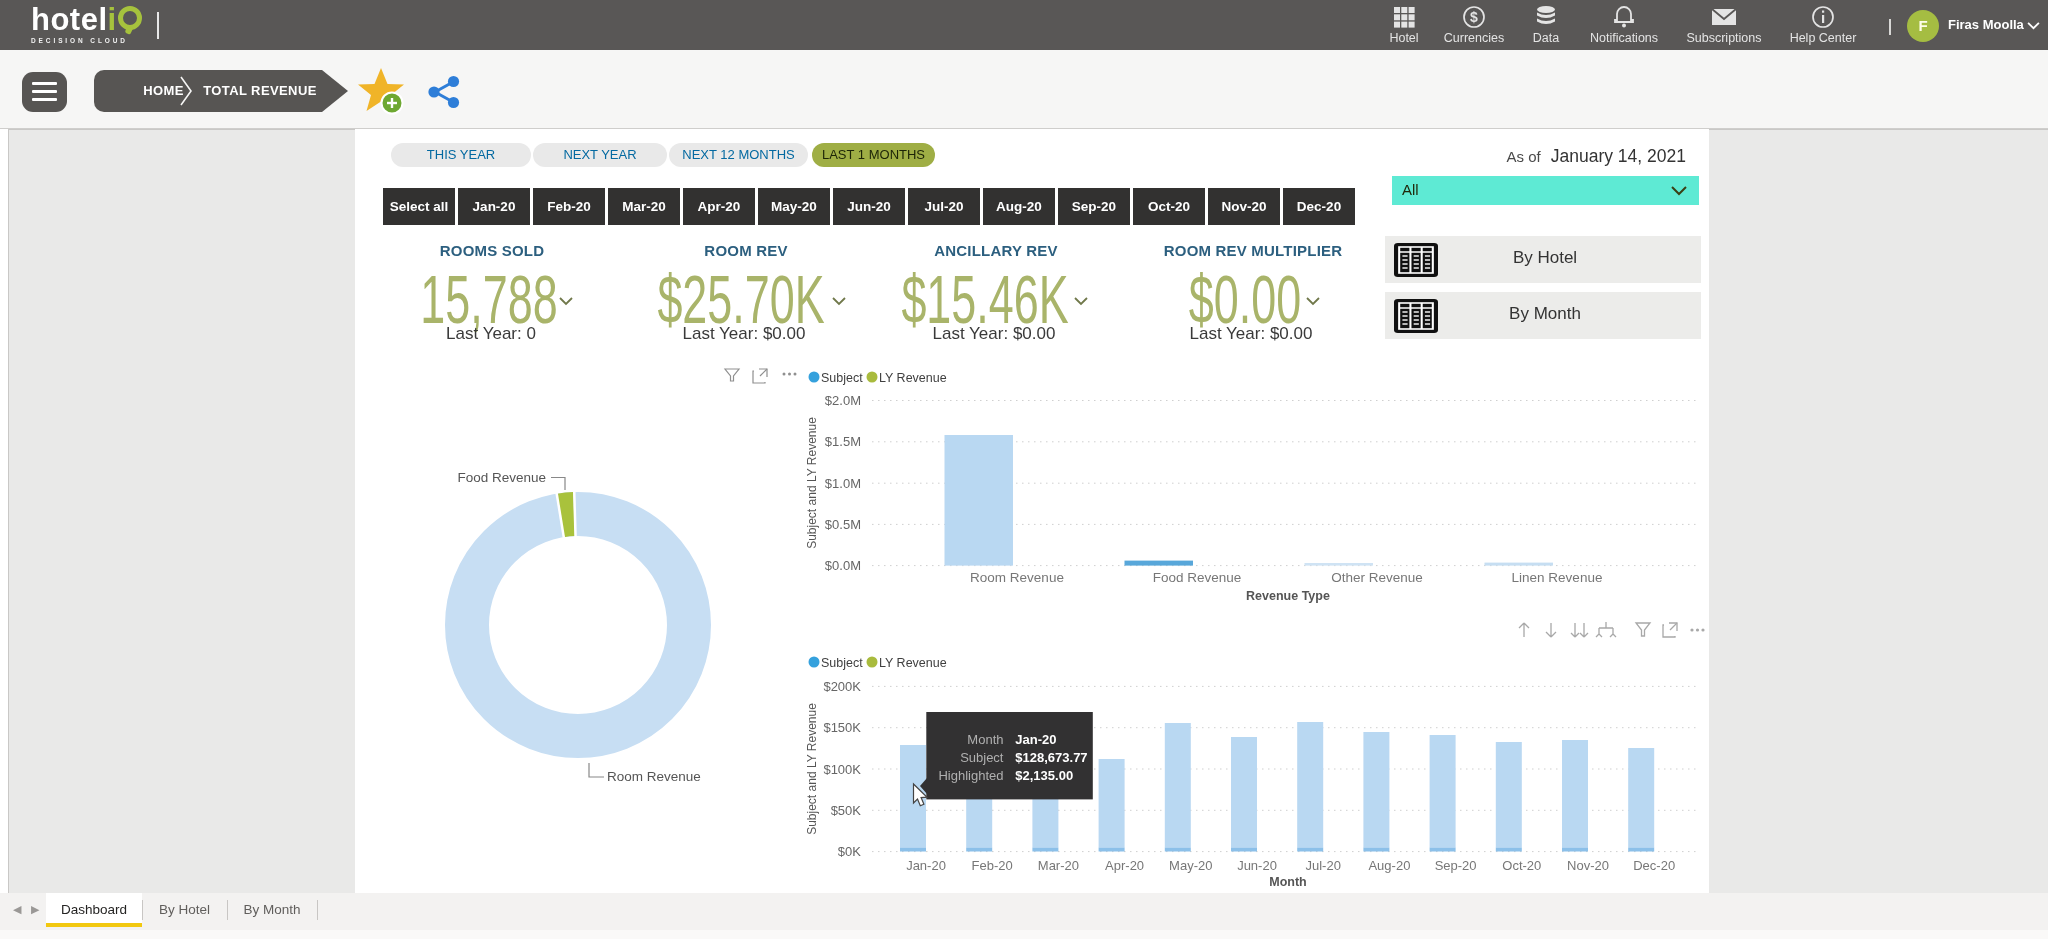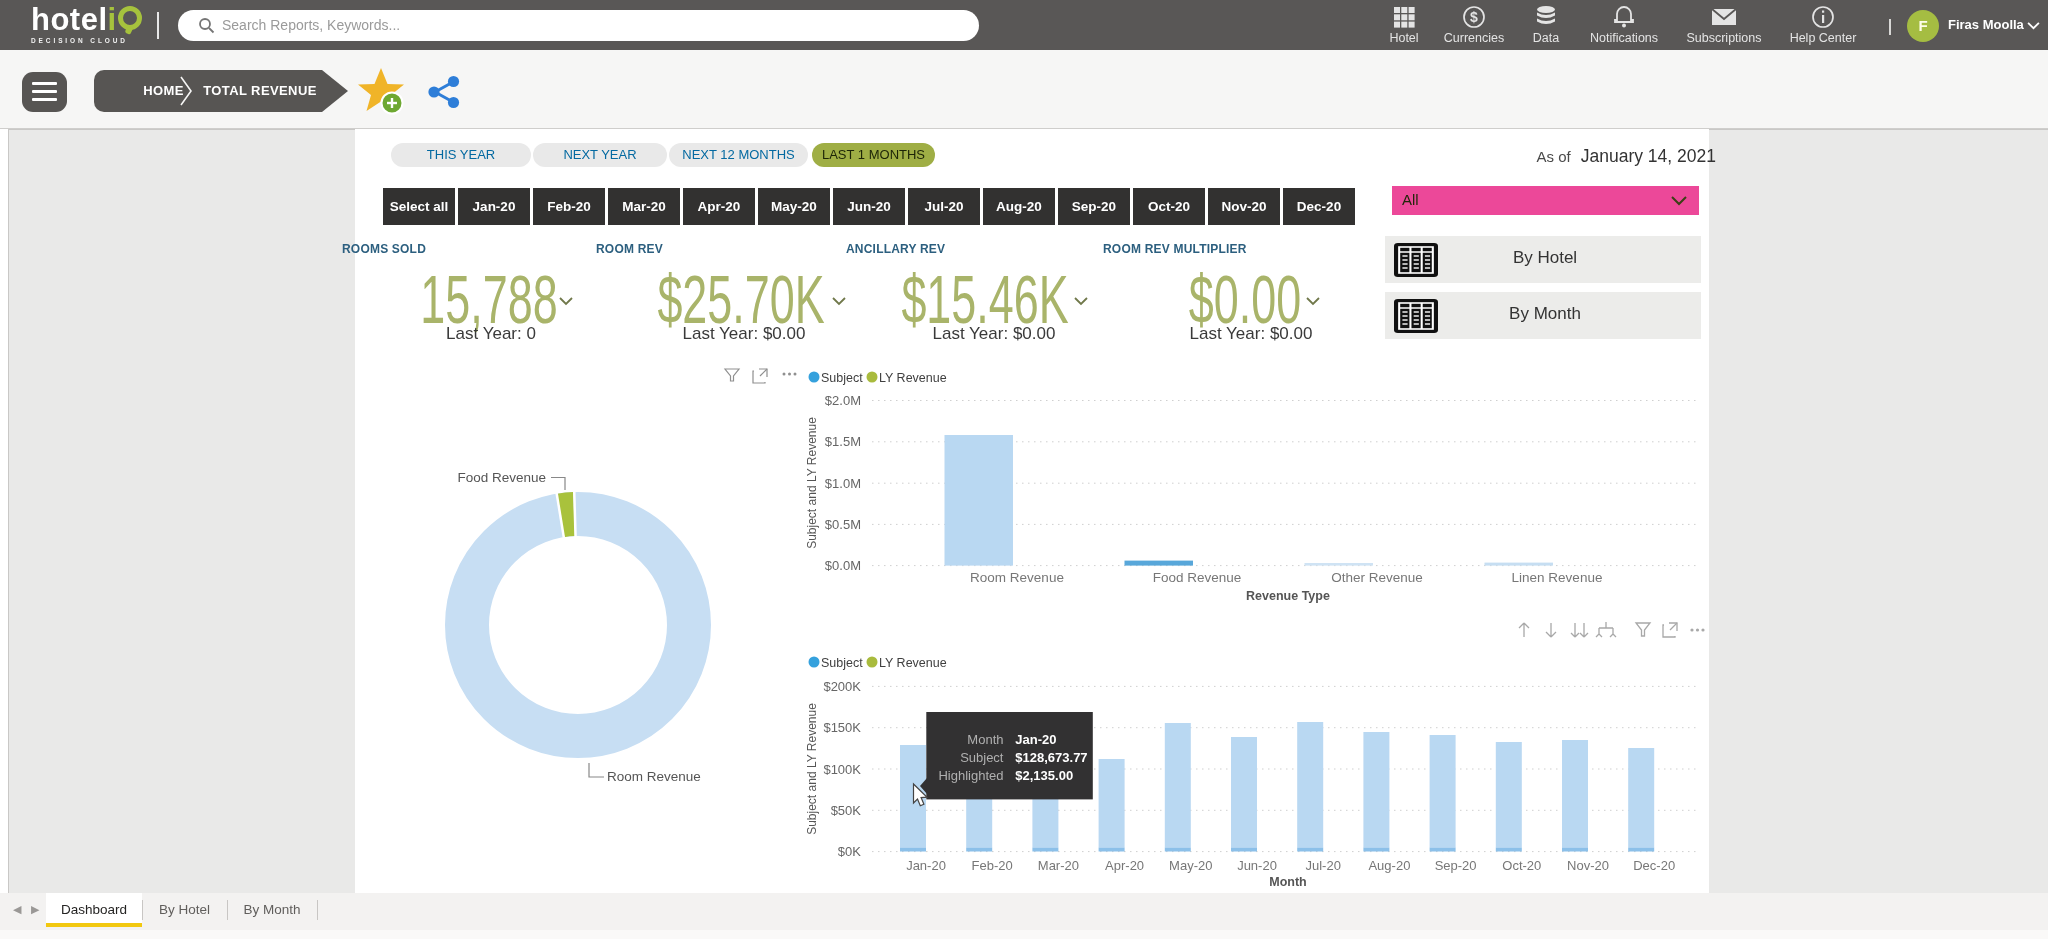--- a/index.html
+++ b/index.html
@@ -33,32 +33,32 @@
 #crumb .t { position:absolute; left:104px; top:0; width:124px; text-align:center; line-height:42px; }
 
 #mainbg { position:absolute; left:8px; top:129px; width:2040px; height:764px; background:#e9e9e8; border-top:1px solid #c9c8c6; border-left:1px solid #c9c8c6; }
 #panel { position:absolute; left:355px; top:129px; width:1354px; height:764px; background:#fff; }
 
 .pill { position:absolute; top:143px; height:24px; border-radius:12px; background:#e9e9e9; color:#0369a1; font-size:13px; text-align:center; line-height:24px; }
 .pill.act { background:#9fae45; color:#1c2407; }
 
 .chip { position:absolute; top:188px; height:37px; width:72px; background:#323130; color:#fff; font-size:13.5px; font-weight:700; text-align:center; line-height:37px; }
 
-#asof { position:absolute; left:1454px; top:146px; width:262px; text-align:right; }
+#asof { position:absolute; left:1424px; top:146px; width:262px; text-align:right; }
 #asof .a { font-size:15px; color:#4a4a4a; }
 #asof .d { font-size:17.5px; color:#333; margin-left:10px; }
 
-#alldd { position:absolute; left:1392px; top:186px; width:307px; height:29px; background:#ec4899; }
+#alldd { position:absolute; left:1392px; top:176px; width:307px; height:29px; background:#5eead4; }
 #alldd .t { position:absolute; left:10px; top:5px; font-size:15px; color:#1f2608; }
 
 .bybtn { position:absolute; left:1385px; width:316px; height:47px; background:#ececea; }
 .bybtn .txt { position:absolute; left:40px; width:240px; text-align:center; font-size:17px; color:#333; top:12px; }
 .bybtn svg { position:absolute; left:9px; top:7px; }
 
-.kpit { position:absolute; top:242px; font-size:12px; font-weight:700; color:#2c5f7f; letter-spacing:0.2px; text-align:left; width:300px; }
+.kpit { position:absolute; top:242px; font-size:15px; font-weight:700; color:#2c5f7f; letter-spacing:0.2px; text-align:center; width:300px; }
 .kpin { position:absolute; top:260px; width:400px; text-align:center; font-size:68px; color:#a9b46a; white-space:nowrap; }
 .kpil { position:absolute; top:324px; width:300px; text-align:center; font-size:17px; color:#3a3a3a; }
 
 #bbar { position:absolute; left:0; top:893px; width:2048px; height:37px; background:#f3f2f1; }
 #bbar2 { position:absolute; left:0; top:930px; width:2048px; height:9px; background:#faf9f8; }
 .btab { position:absolute; top:0; height:33px; font-size:13.5px; line-height:33px; text-align:center; color:#605e5c; }
 .bsep { position:absolute; top:7px; width:1px; height:20px; background:#c8c6c4; }
 #dashtab { position:absolute; left:46px; top:0; width:96px; height:33px; background:#fff; color:#252423; text-align:center; line-height:33px; font-size:13.5px; }
 #dashu { position:absolute; left:46px; top:30px; width:96px; height:4px; background:#f2c80f; }
 .navarr { position:absolute; top:10px; color:#9a9896; font-size:11px; }
@@ -69,27 +69,20 @@
 
   <div id="hdr">
     <div id="logo">
       <div id="logoword">hotel<span class="gi">i</span><svg width="27" height="30" viewBox="0 0 27 30" style="vertical-align:-5px">
             <circle cx="13" cy="13" r="9.5" fill="none" stroke="#a6c23d" stroke-width="5"></circle>
             <rect x="9" y="21" width="6" height="8" rx="2" fill="#a6c23d" transform="rotate(25 12 25)"></rect>
           </svg></div>
       <div id="decision">DECISION CLOUD</div>
     </div>
     <div id="lsep"></div>
-    <div id="search">
-      <svg class="abs" style="left:20px;top:7px" width="17" height="17" viewBox="0 0 17 17">
-          <circle cx="7" cy="7" r="5" fill="none" stroke="#757575" stroke-width="1.8"></circle>
-          <line x1="11" y1="11" x2="15.5" y2="15.5" stroke="#757575" stroke-width="1.8"></line>
-        </svg>
-      <div class="ph">Search Reports, Keywords...</div>
-    </div>
     <div class="nav" style="left:1379px;width:50px">
       <svg width="26" height="24" viewBox="0 0 26 24">
           <g fill="#e4e4e4">
             <rect x="3" y="2" width="6" height="6"></rect>
             <rect x="10.3" y="2" width="6" height="6"></rect>
             <rect x="17.6" y="2" width="6" height="6"></rect>
             <rect x="3" y="9.3" width="6" height="6"></rect>
             <rect x="10.3" y="9.3" width="6" height="6"></rect>
             <rect x="17.6" y="9.3" width="6" height="6"></rect>
             <rect x="3" y="16.6" width="6" height="6"></rect>

